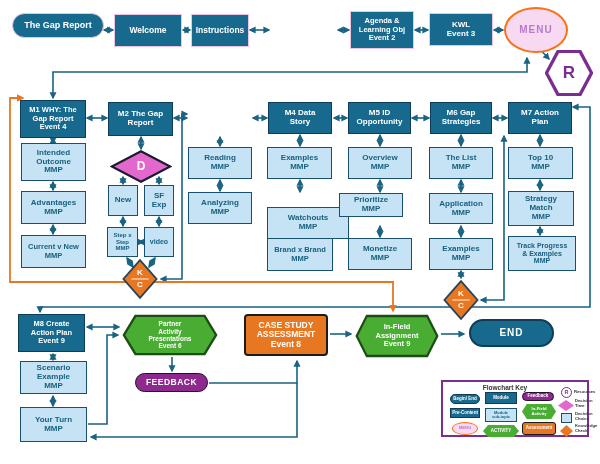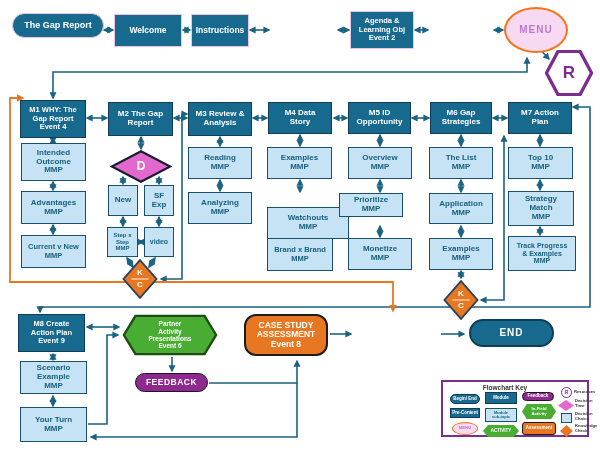--- a/index.html
+++ b/index.html
@@ -8,21 +8,21 @@
   .wires{position:absolute;left:0;top:0;width:600px;height:464px;}
   .node{position:absolute;box-sizing:border-box;display:flex;align-items:center;justify-content:center;
         text-align:center;white-space:pre-line;line-height:1.12;font-weight:bold;font-size:8px;}
   .dark{background:var(--dark-teal,#176a8e);color:#fff;border:1.6px solid #0d3d58;}
   .pinkb{border:1.6px solid #eec3e4;}
   .light{background:var(--light-blue,#c5e3f5);color:#19617f;border:1.5px solid #19506b;}
   .stadium{border-radius:17px;}
   .ellipse{border-radius:50%;background:var(--menu-pink,#f7d9f2);border:2px solid #f97316;
            color:#b77bc9;font-size:10px;letter-spacing:1px;}
   .purplepill{background:var(--purple,#8e2a8e);color:#fff;border:1.6px solid #24102a;border-radius:10px;}
-  .orangebox{background:var(--orange,#e87722);color:#fff;border:2px solid #1c1c1c;border-radius:12px;}
+  .orangebox{background:var(--orange,#e87722);color:#fff;border:2px solid #1c1c1c;border-radius:4px;}
   .endpill{background:var(--dark-teal,#176a8e);color:#fff;border:2px solid #0d3d58;border-radius:14px;
            font-size:10px;letter-spacing:1px;}
   .shapenode{position:absolute;display:flex;align-items:center;justify-content:center;text-align:center;}
   .shapenode > svg{position:absolute;left:0;top:0;width:100%;height:100%;}
   .shapelabel{position:relative;z-index:1;color:#fff;font-weight:bold;white-space:pre-line;
               text-align:center;line-height:1.15;}
   .kcstack{position:relative;z-index:1;display:flex;flex-direction:column;align-items:center;gap:4px;
            color:#fff;font-weight:bold;font-size:8px;line-height:8px;}
   .legend{position:absolute;left:441px;top:380px;width:148px;height:57px;box-sizing:border-box;
           background:#fff;border:2px solid var(--legend-purple,#7b2d90);}
@@ -106,36 +106,36 @@
     </g>
     <polyline points="23,98 10,98 10,282 393,282 393,311" stroke="#e87722" stroke-width="1.8" fill="none" marker-start="url(#mo)" marker-end="url(#mo)"></polyline>
   </svg>
 
   <div class="node dark pinkb stadium" style="left:12px;top:13px;width:92px;height:25px;font-size:9px">The Gap Report</div>
   <div class="node dark pinkb" style="left:114px;top:14px;width:68px;height:33px;font-size:8.5px">Welcome</div>
   <div class="node dark pinkb" style="left:191px;top:14px;width:58px;height:33px;font-size:8.5px">Instructions</div>
   <div class="node dark pinkb" style="left:350px;top:11px;width:64px;height:38px;font-size:7.5px">Agenda &amp;
 Learning Obj
 Event 2</div>
+  <div class="node dark pinkb" style="left:429px;top:13px;width:64px;height:33px">KWL
+Event 3</div>
   <div class="node ellipse" style="left:504px;top:7px;width:64px;height:46px">MENU</div>
 
   <div class="shapenode" style="left:545px;top:50px;width:48px;height:46px">
     <svg viewBox="0 0 100 96" preserveAspectRatio="none">
       <polygon points="27,3 73,3 97,48 73,93 27,93 3,48" fill="#ffffff" stroke="#7b2d90" stroke-width="7"></polygon>
     </svg>
     <span class="shapelabel" style="color:#7b2d90;font-size:17px">R</span>
   </div>
 
   <div class="node dark" style="left:20px;top:100px;width:66px;height:38px;font-size:7.5px">M1 WHY: The
 Gap Report
 Event 4</div>
   <div class="node dark" style="left:108px;top:102px;width:65px;height:34px">M2 The Gap
 Report</div>
-  <div class="node dark" style="left:188px;top:102px;width:64px;height:34px">M3 Review &amp;
-Analysis</div>
   <div class="node dark" style="left:268px;top:102px;width:64px;height:32px">M4 Data
 Story</div>
   <div class="node dark" style="left:348px;top:102px;width:63px;height:32px">M5 ID
 Opportunity</div>
   <div class="node dark" style="left:430px;top:102px;width:62px;height:32px">M6 Gap
 Strategies</div>
   <div class="node dark" style="left:508px;top:102px;width:64px;height:32px">M7 Action
 Plan</div>
 
   <div class="node light" style="left:21px;top:143px;width:65px;height:38px">Intended
@@ -235,20 +235,28 @@
 Presentations
 Event 6</span>
   </div>
 
   <div class="node purplepill" style="left:135px;top:373px;width:73px;height:19px;font-size:8.5px;letter-spacing:0.5px">FEEDBACK</div>
 
   <div class="node orangebox" style="left:244px;top:314px;width:84px;height:42px;font-size:8.5px">CASE STUDY
 ASSESSMENT
 Event 8</div>
 
+  <div class="shapenode" style="left:355px;top:314px;width:84px;height:44px">
+    <svg viewBox="0 0 100 44" preserveAspectRatio="none">
+      <polygon points="14,2 86,2 98,22 86,42 14,42 2,22" fill="#4aad33" stroke="#1d4d14" stroke-width="2.5"></polygon>
+    </svg>
+    <span class="shapelabel" style="font-size:7.5px">In-Field
+Assignment
+Event 9</span>
+  </div>
 
   <div class="node endpill" style="left:469px;top:319px;width:85px;height:28px">END</div>
 
   <div class="legend">
     <div class="t">Flowchart Key</div>
     <div class="li dark stadium" style="left:7px;top:12px;width:30px;height:10px;border-radius:5px">Begin/ End</div>
     <div class="li dark" style="left:7px;top:26px;width:30px;height:10px">Pre-Content</div>
     <div class="li ellipse" style="left:9px;top:40px;width:26px;height:13px;font-size:4.2px;border-width:1px;letter-spacing:0">MENU</div>
     <div class="li dark" style="left:42px;top:10px;width:32px;height:12px">Module</div>
     <div class="li light" style="left:42px;top:26px;width:32px;height:14px;font-size:4px">Module

